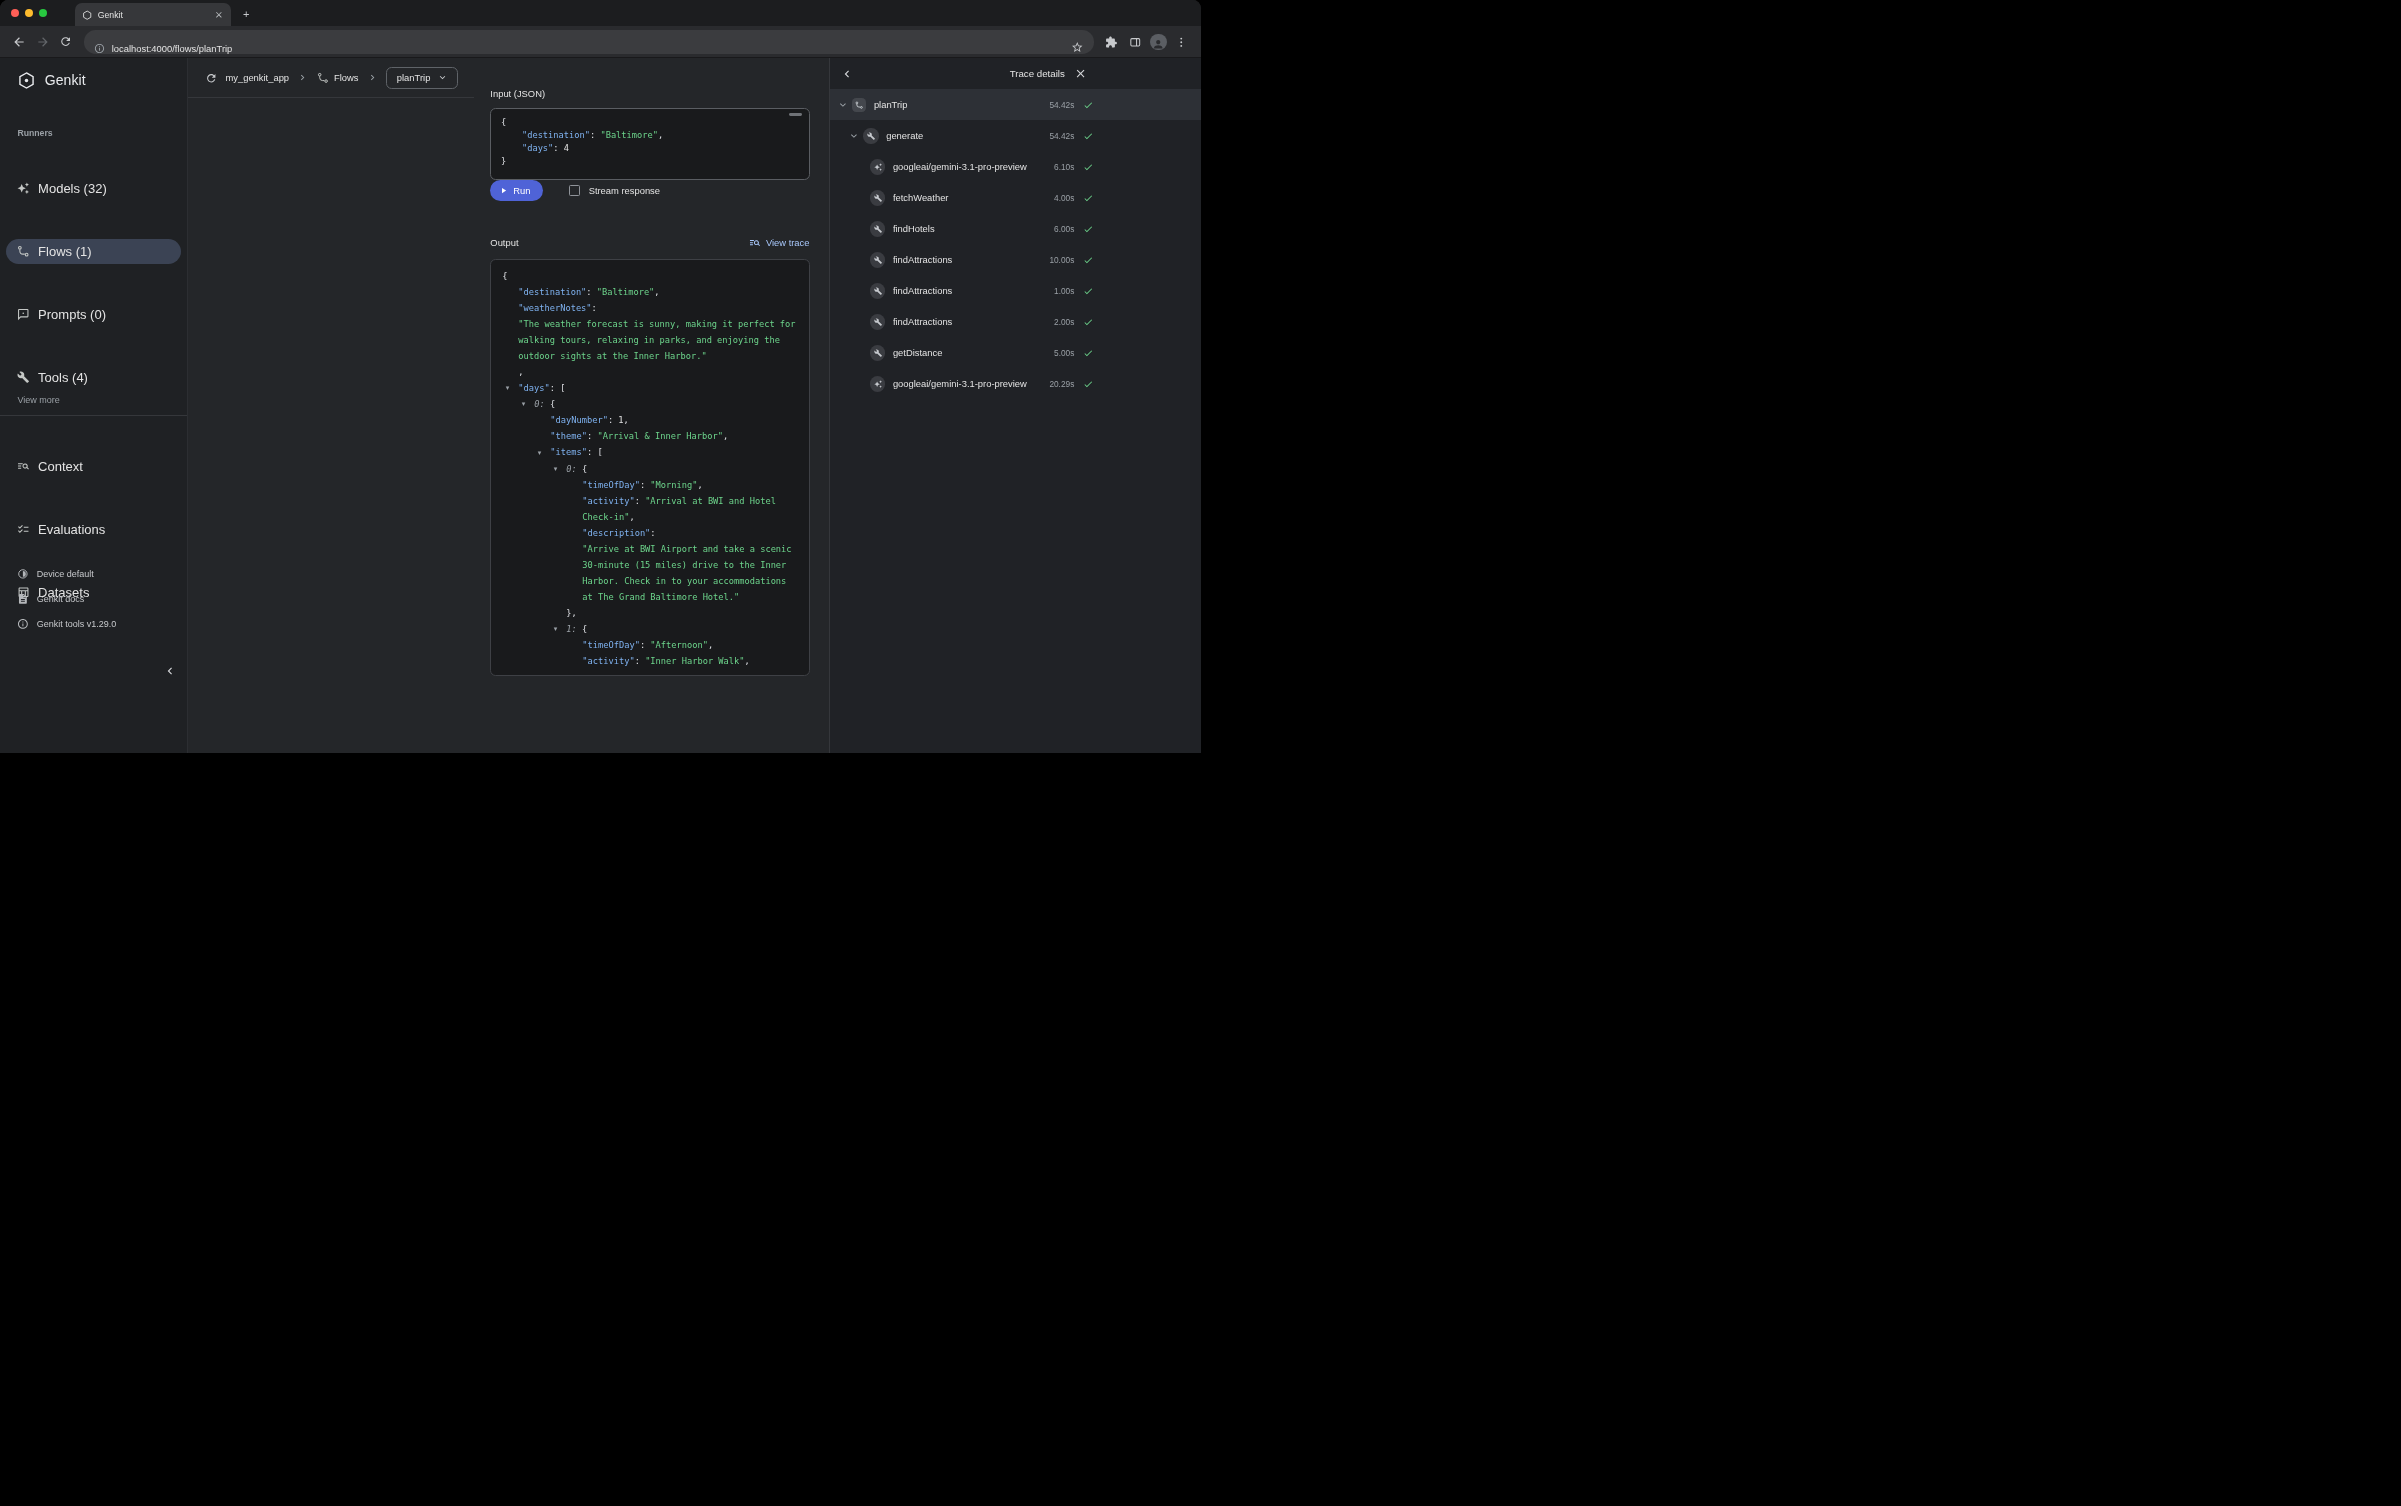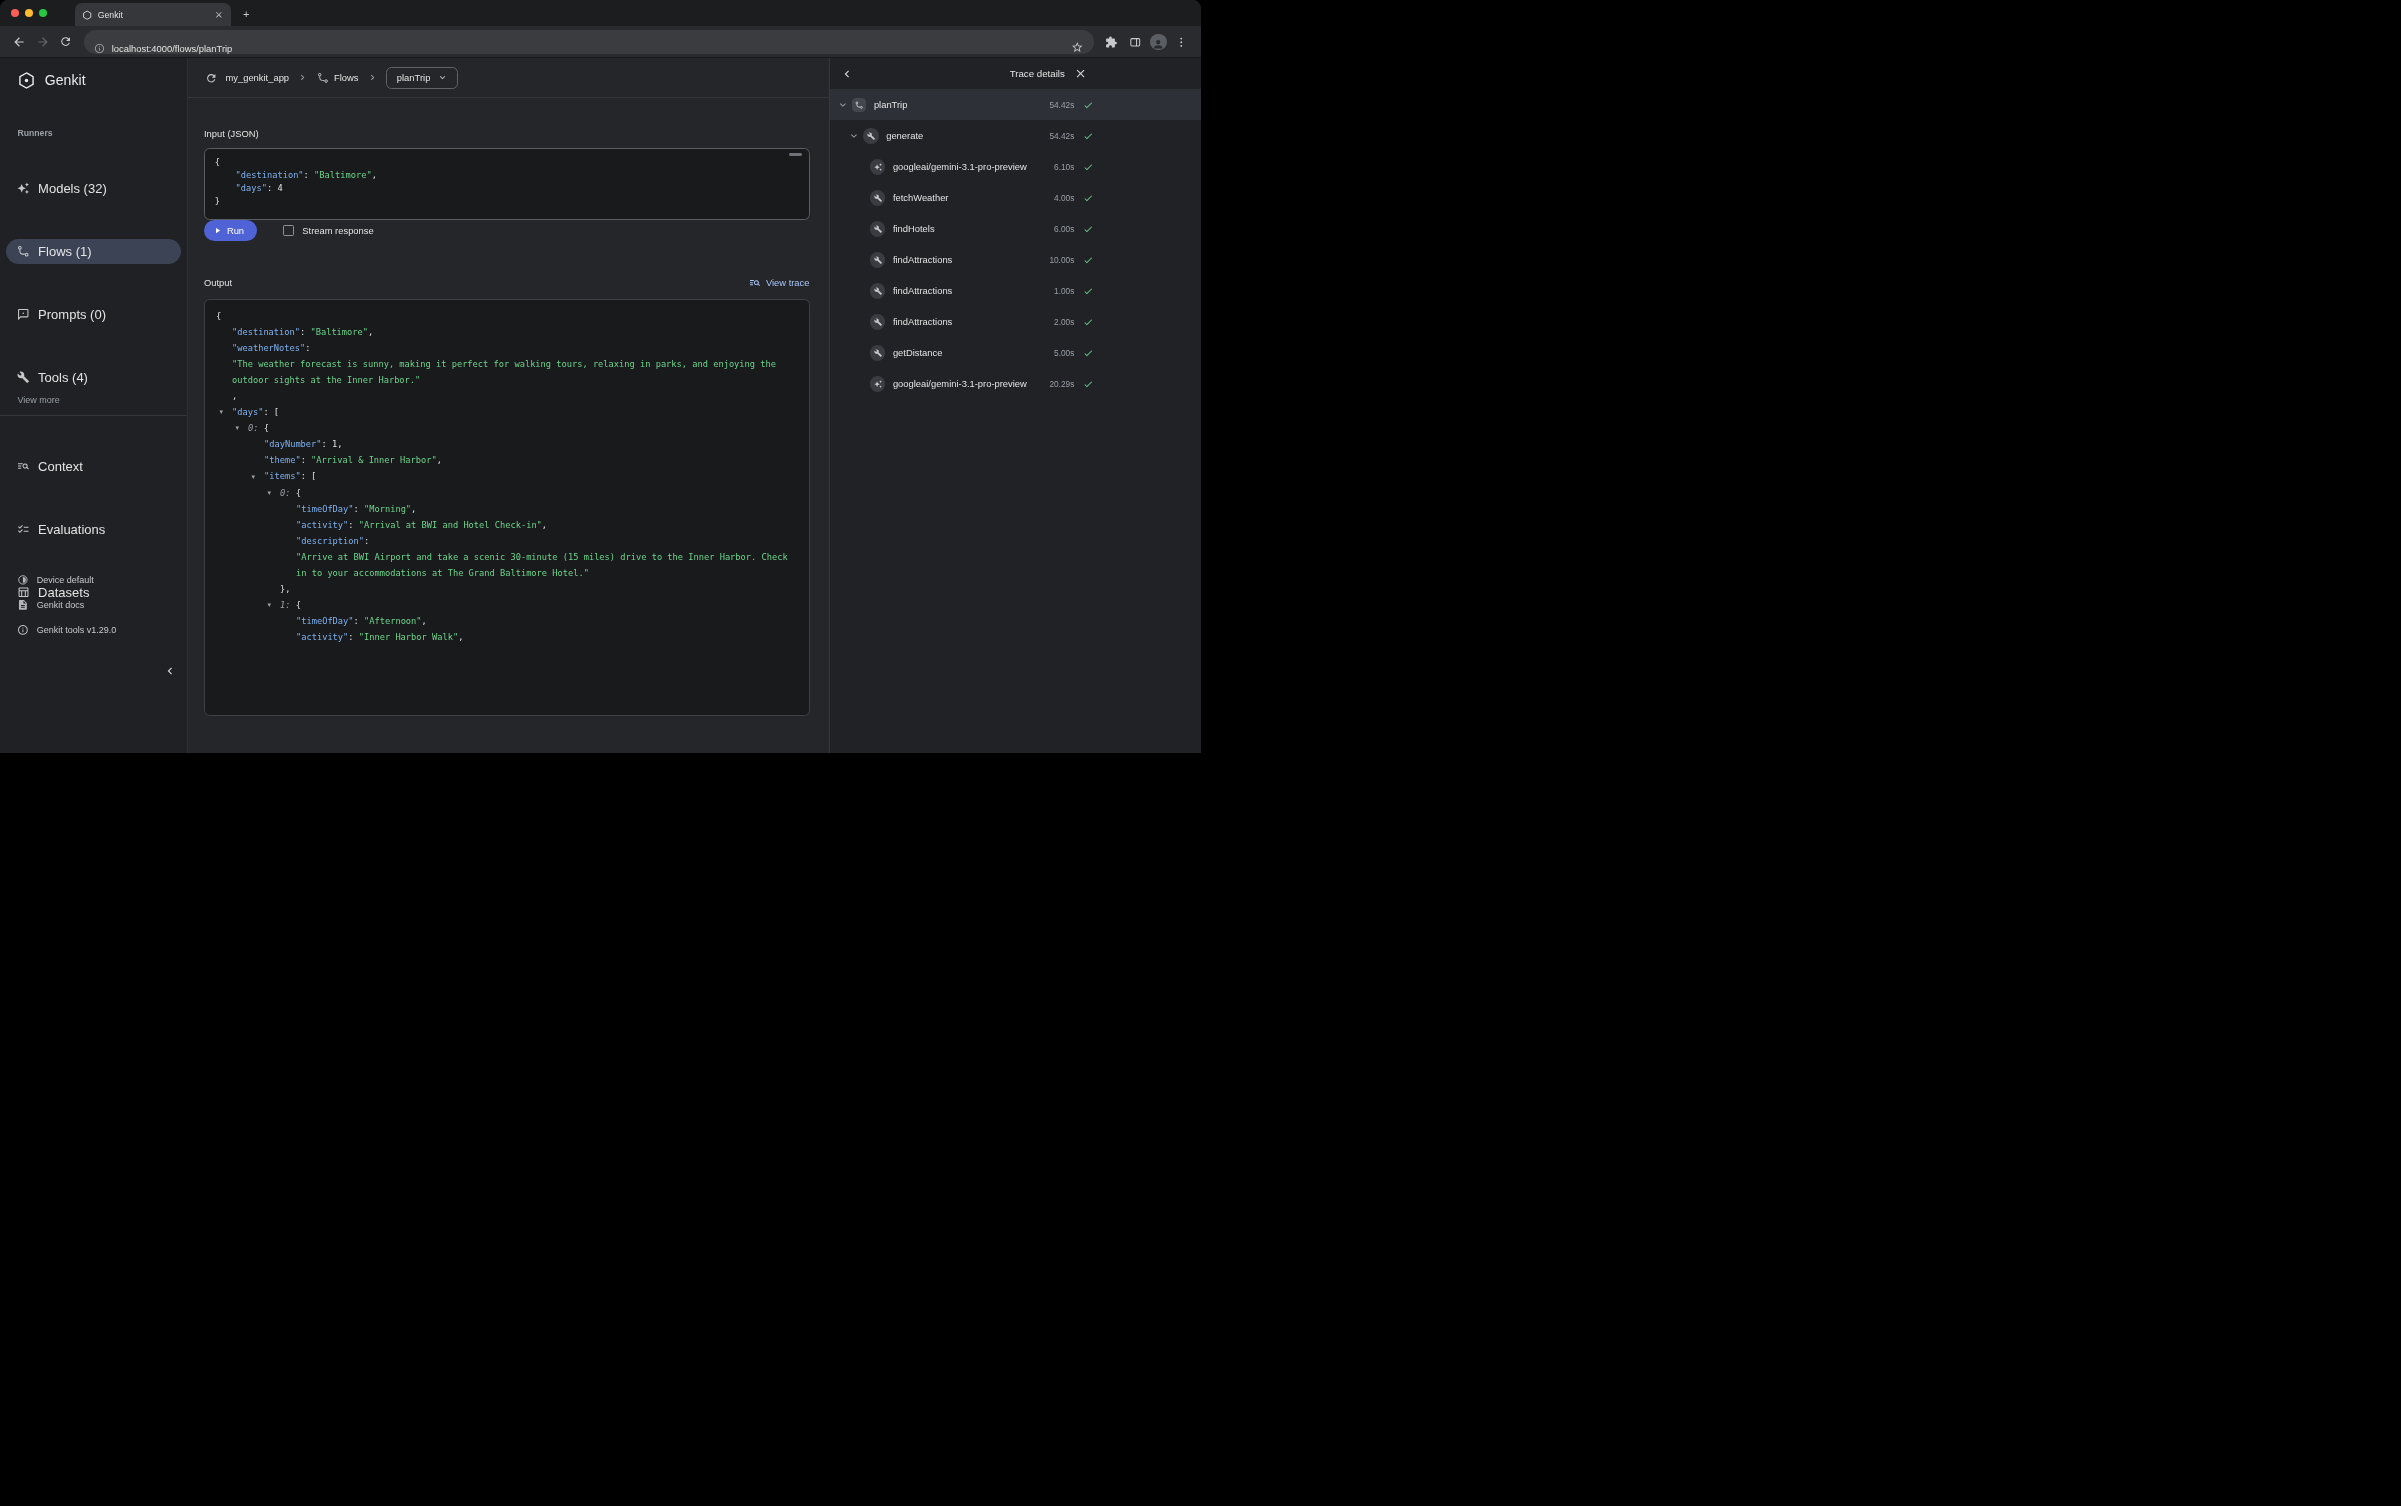--- a/index.html
+++ b/index.html
@@ -36,27 +36,27 @@
   .sidebar{width:188px;background:var(--bg-side);flex:none;position:relative;border-right:0.7px solid #2c2e32;}
   .logo-row{display:flex;align-items:center;gap:9px;padding:12.5px 0 0 16.7px;}
   .logo-row .name{font-size:14px;color:#e8eaed;letter-spacing:0.1px;}
   .side-section-label{margin:38px 0 5.6px 17.4px;font-size:8.7px;color:var(--dim);font-weight:bold;}
   .side-items{padding:0 5.6px;}
   .side-item{height:25px;border-radius:12.5px;display:flex;align-items:center;gap:9px;padding:0 11px;color:var(--txt);font-size:13px;cursor:default;margin-top:38px;}
   .side-item .ic{color:#c4c7c5;}
   .side-item.selected{background:var(--pill);}
   .view-more{margin:5.6px 0 0 17.4px;font-size:9px;color:var(--dim);display:inline-block;}
   .side-div{border-top:0.7px solid var(--border);margin:9.7px 0;}
-  .side-footer{position:absolute;left:0;right:0;bottom:111px;}
+  .side-footer{position:absolute;left:0;right:0;bottom:117px;}
   .foot-item{height:25px;display:flex;align-items:center;gap:8.3px;padding:0 16.7px;color:#c7c9cc;font-size:9px;}
   .foot-item .ic{color:#b4b7ba;}
   .collapse-btn{position:absolute;right:9.7px;bottom:75px;color:#d5d7da;}
 
   
-  .main{flex:1;display:flex;flex-direction:column;background:var(--bg-main);min-width:0;}
+  .main{flex:1;display:flex;flex-direction:row;background:var(--bg-main);min-width:0;}
   .crumbbar{height:40px;flex:none;border-bottom:0.7px solid var(--border);display:flex;align-items:center;gap:8.3px;padding:0 16.7px;}
   .crumb{font-size:9.4px;color:var(--txt);}
   .crumb-sep{color:var(--dim);display:flex;}
   .crumb-group{display:flex;align-items:center;gap:5.6px;color:var(--txt);font-size:9.4px;}
   .crumb-group .ic{color:#c4c7c5;}
   .flow-select{height:22px;border:0.7px solid #5f6368;border-radius:5.6px;display:flex;align-items:center;gap:7px;padding:0 8.3px 0 9.7px;color:var(--txt);font-size:9.4px;}
   .content{flex:1;overflow:hidden;padding:9.7px 19.5px 0 16px;}
   .tabs{display:flex;border-bottom:0.7px solid #3a3c40;}
   .tab{height:29px;padding:0 15.3px;display:flex;align-items:center;font-size:9.7px;color:#bdc1c6;position:relative;}
   .tab.active{color:var(--accent);}

